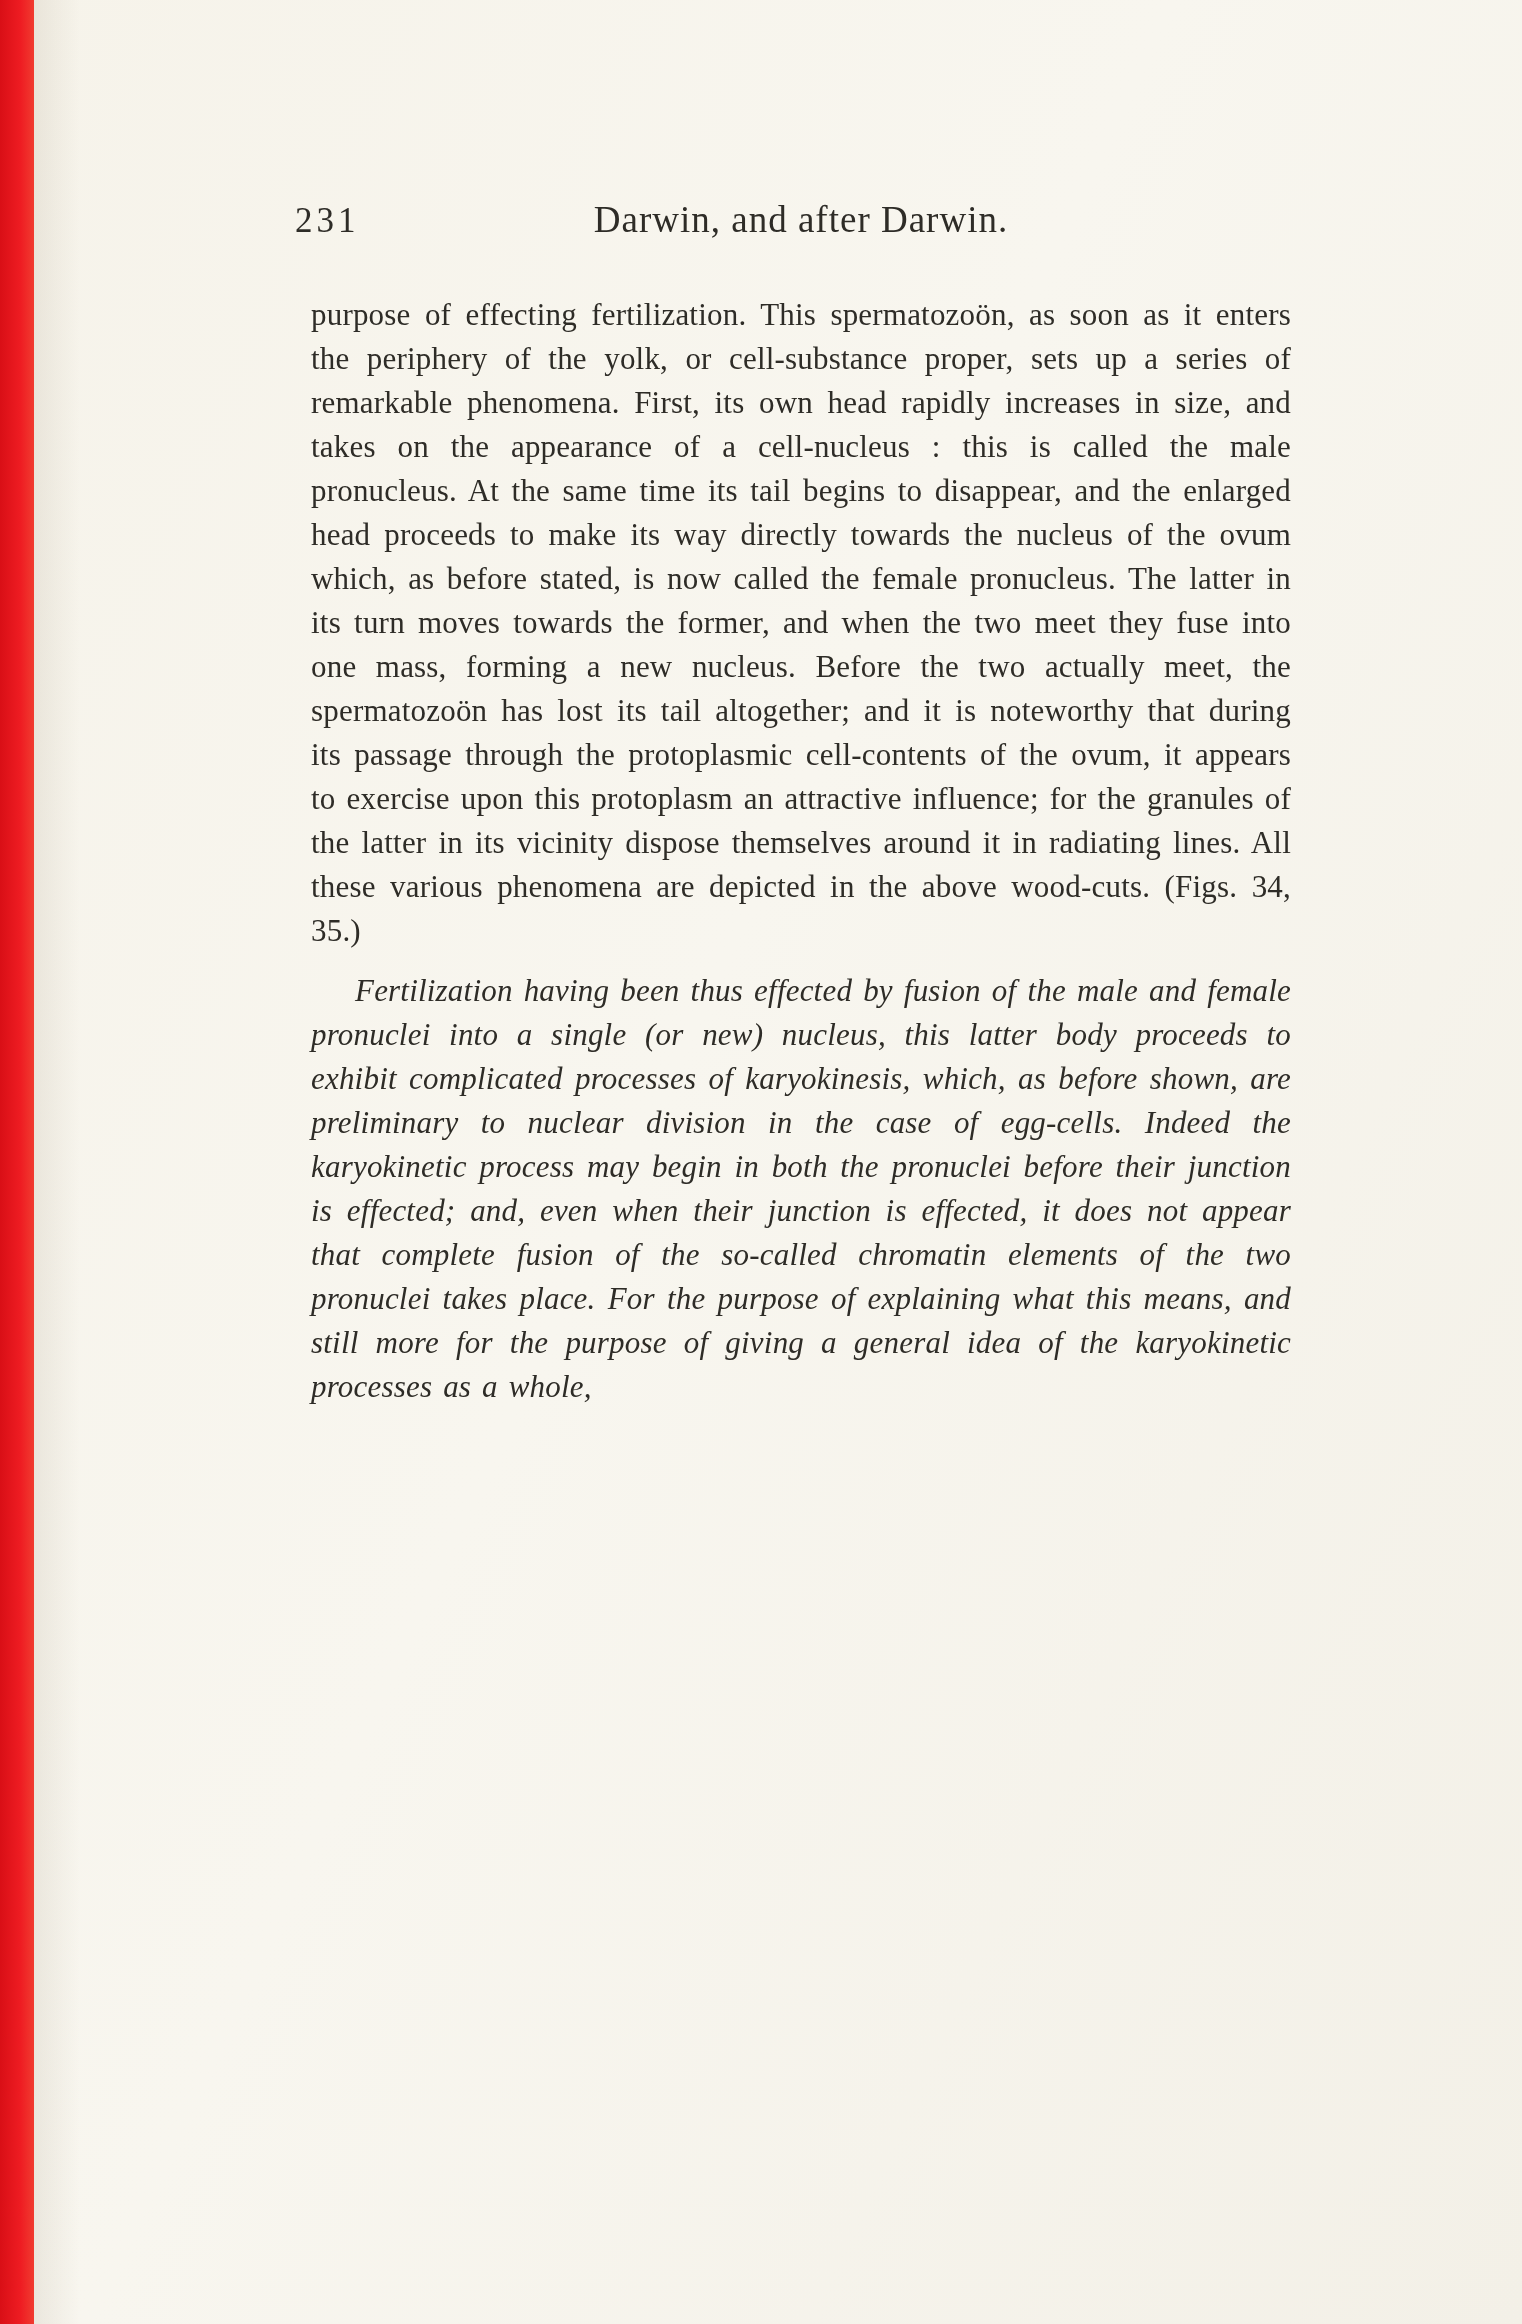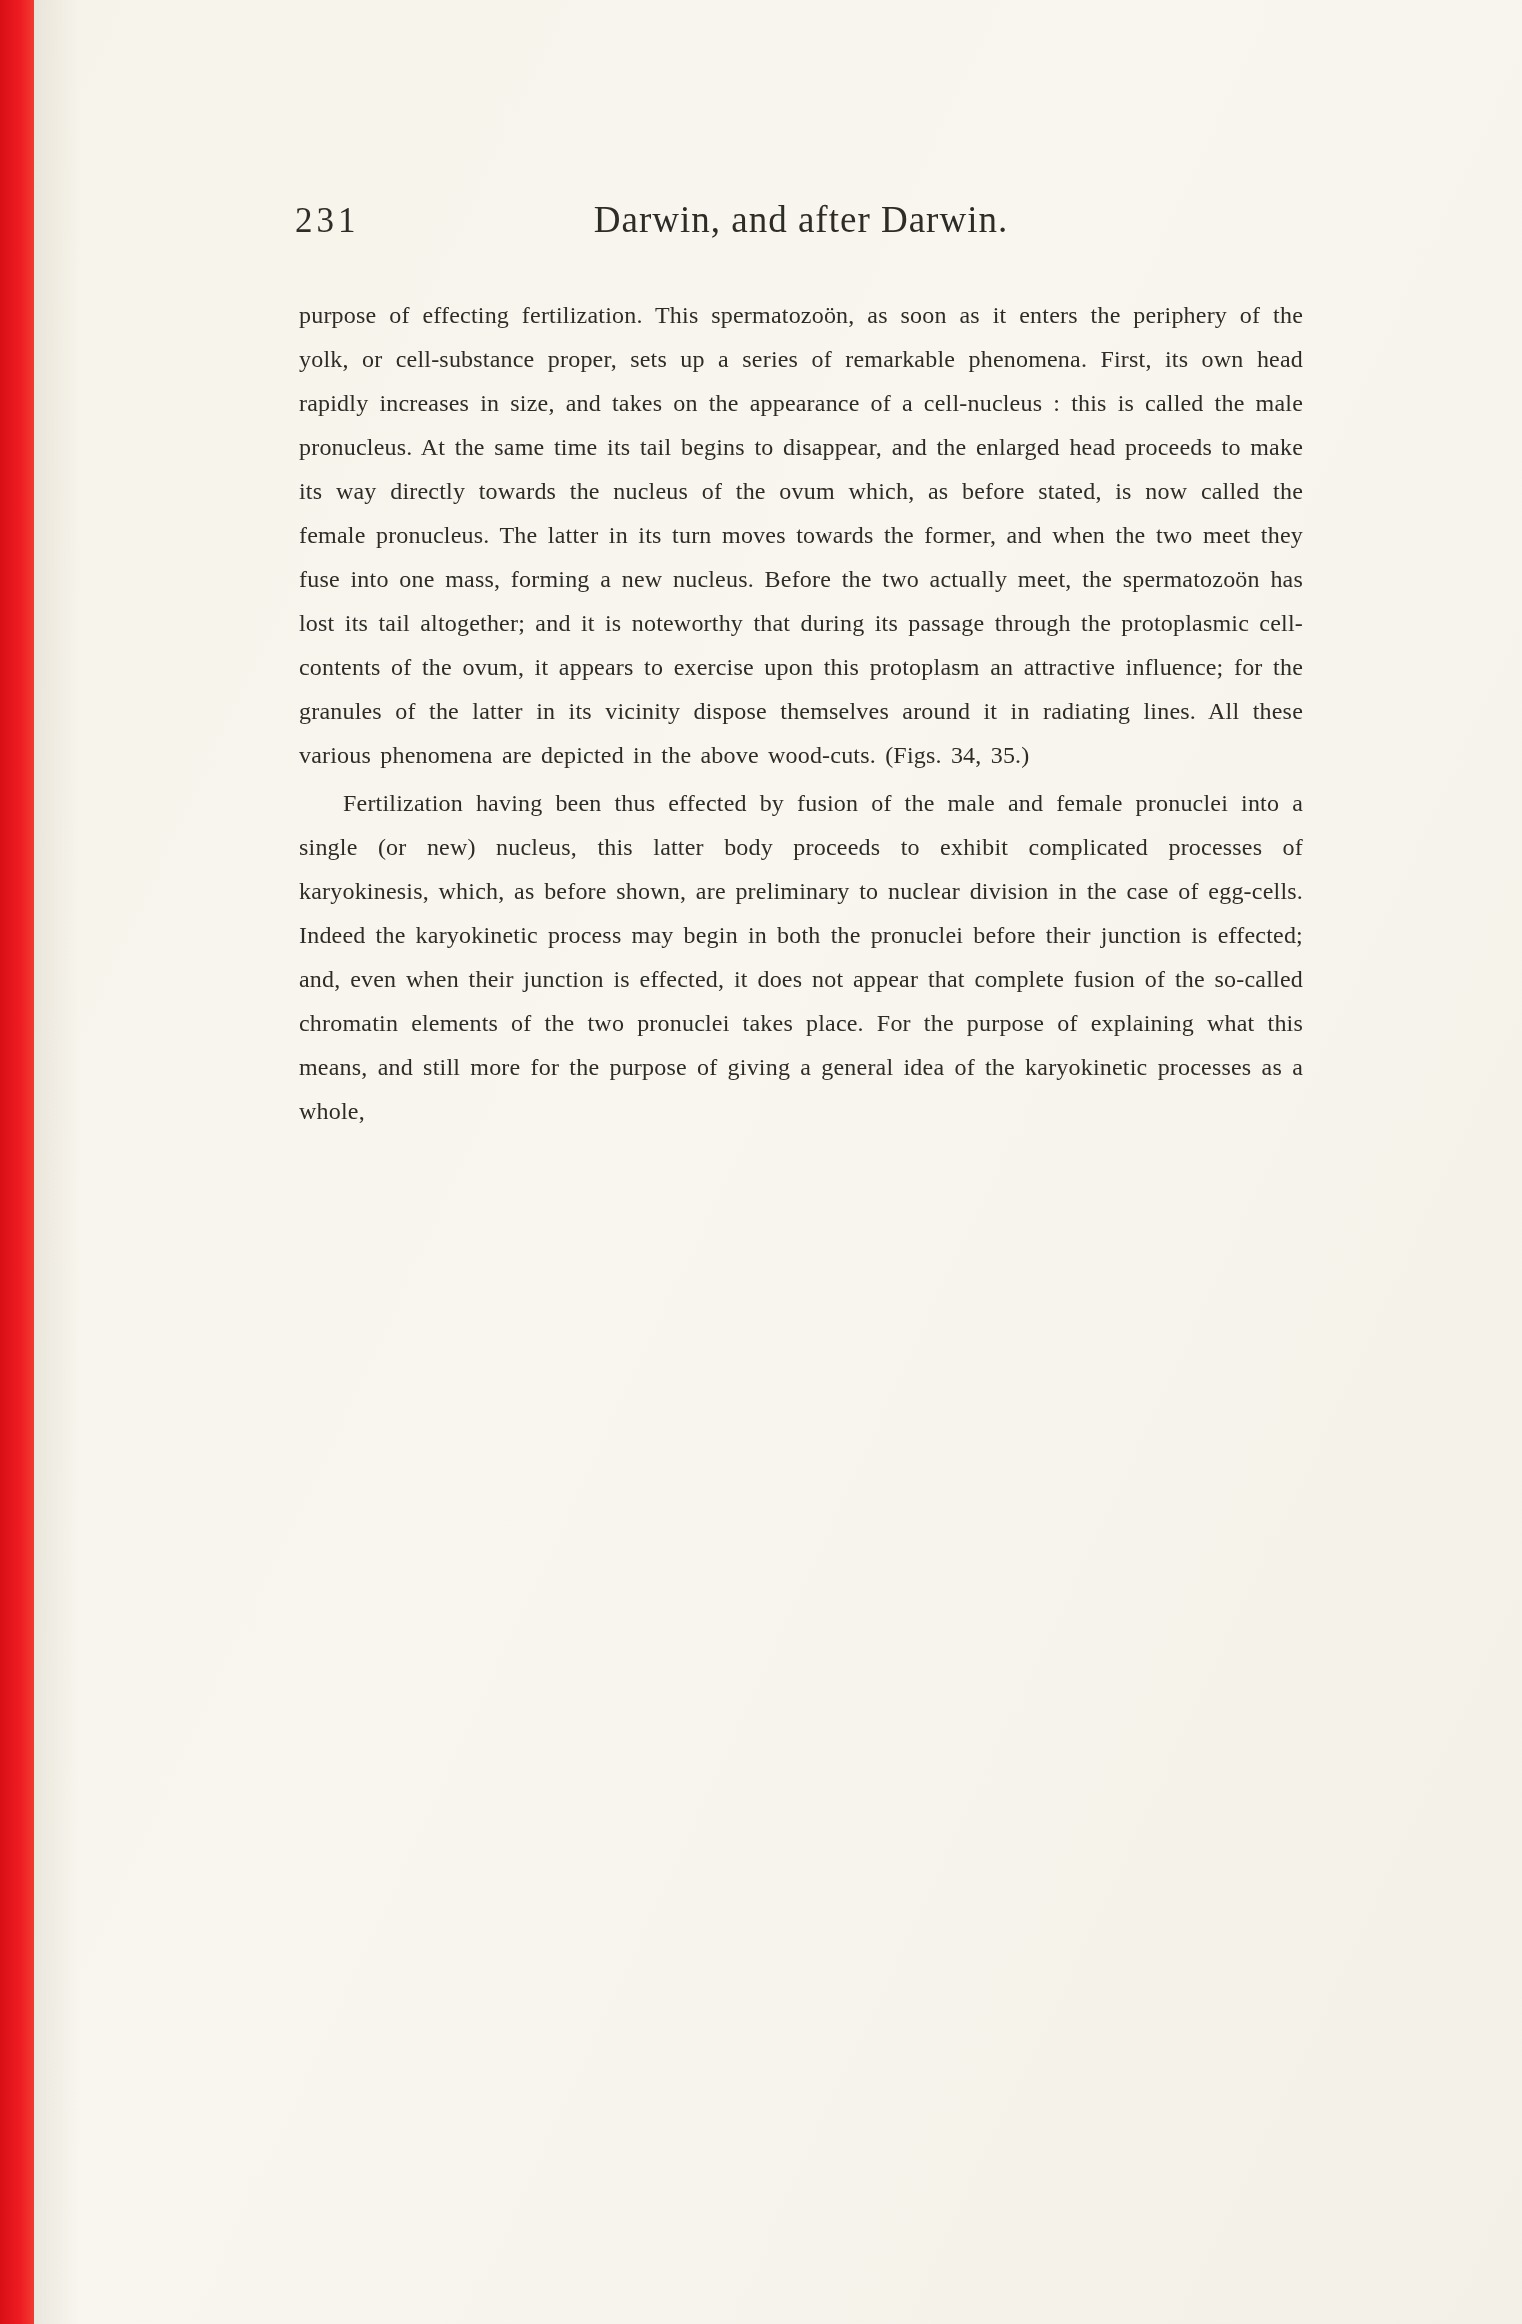--- a/index.html
+++ b/index.html
@@ -48,29 +48,30 @@
   .page-number {
     justify-self: start;
     font-size: 35px;
     letter-spacing: 4px;
   }
   .running-title {
     font-size: 37px;
     letter-spacing: 1px;
   }
   .body-text p {
-    margin: 4px;
-    font-size: 24px;
+    margin: 16px;
+    font-size: 31px;
     line-height: 44px;
     text-align: justify;
     word-spacing: 3px;
     letter-spacing: 0.2px;
   }
   .body-text p.indent {
     text-indent: 44px;
+    font-style: italic;
   }
 </style>
 </head>
 <body>
 
 <div class="page">
   <div class="binding"></div>
   <div class="gutter-shadow"></div>
 
   <div class="content">

